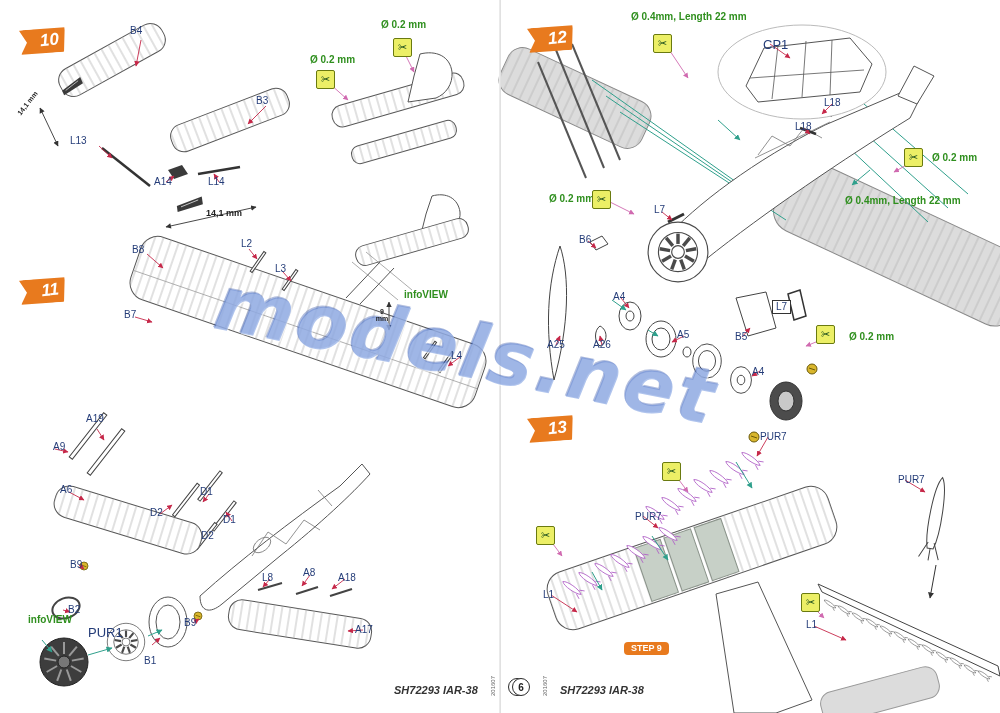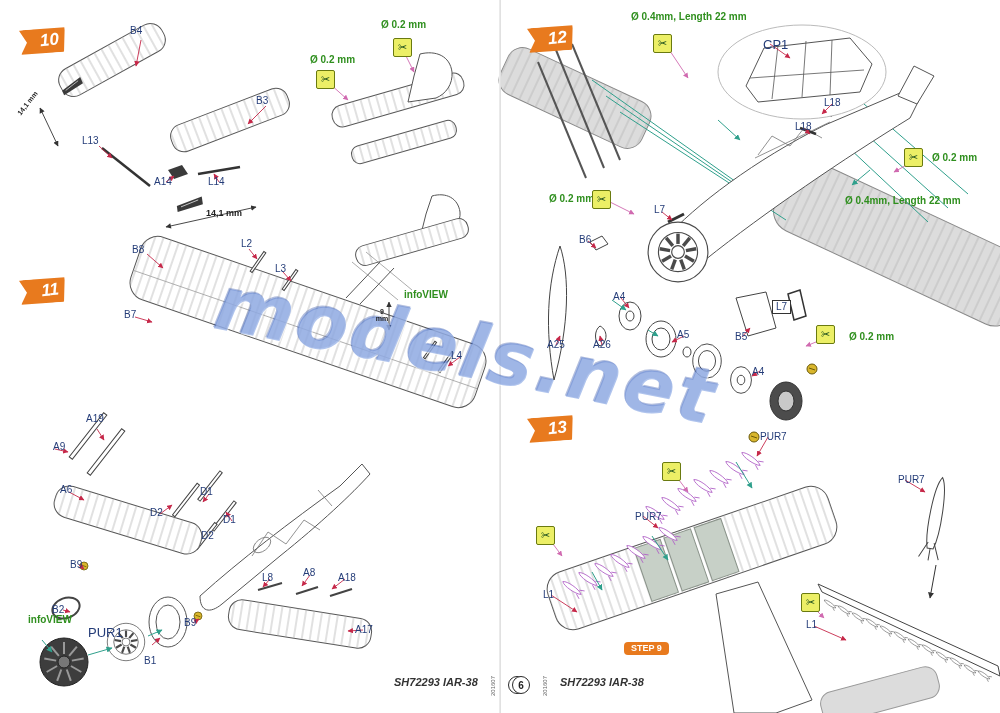--- a/index.html
+++ b/index.html
@@ -31,21 +31,21 @@
 
   .stepref{position:absolute;background:#e87a1e;color:#fff;font-weight:bold;font-size:9px;
            padding:2px 7px;border-radius:4px;line-height:1;}
 
   .watermark{position:absolute;left:225px;top:258px;font-weight:bold;font-style:italic;
              font-size:76px;letter-spacing:3px;color:rgba(80,125,215,0.45);
              transform:rotate(11deg);transform-origin:left top;white-space:nowrap;
              text-shadow:1px 1px 0 rgba(255,255,255,.6),-1px -1px 0 rgba(35,70,160,.35);
              font-family:"DejaVu Sans",sans-serif;pointer-events:none;}
 
-  .footer{position:absolute;display:flex;align-items:flex-start;gap:12px;}
+  .footer{position:absolute;display:flex;align-items:flex-end;gap:12px;}
   .kit{font-weight:bold;font-style:italic;font-size:11px;color:#333;white-space:nowrap;}
   .pc{writing-mode:vertical-rl;transform:rotate(180deg);font-size:6px;color:#666;}
   .pagecircle{width:16px;height:16px;border:1.6px solid #2a2a2a;border-radius:50%;background:#fff;
               display:flex;align-items:center;justify-content:center;font-weight:bold;font-size:10px;color:#222;}
 </style>
 </head>
 <body>
 
 <div class="sheet">
 
@@ -437,37 +437,37 @@
     </div>
 <div class="steptab" style="left:528px;top:26px">
       <span>12</span>
     </div>
 <div class="steptab" style="left:528px;top:416px">
       <span>13</span>
     </div>
 
 <div class="lbl" style="left:130px;top:26px">B4</div>
 <div class="lbl" style="left:256px;top:96px">B3</div>
-<div class="lbl" style="left:82px;top:136px">L13</div>
+<div class="lbl" style="left:70px;top:136px">L13</div>
 <div class="lbl" style="left:154px;top:177px">A14</div>
 <div class="lbl" style="left:208px;top:177px">L14</div>
 <div class="lbl" style="left:132px;top:245px">B8</div>
 <div class="lbl" style="left:124px;top:310px">B7</div>
 <div class="lbl" style="left:241px;top:239px">L2</div>
 <div class="lbl" style="left:275px;top:264px">L3</div>
 <div class="lbl" style="left:451px;top:351px">L4</div>
 <div class="lbl" style="left:53px;top:442px">A9</div>
 <div class="lbl" style="left:86px;top:414px">A19</div>
 <div class="lbl" style="left:60px;top:485px">A6</div>
 <div class="lbl" style="left:150px;top:508px">D2</div>
 <div class="lbl" style="left:200px;top:487px">D1</div>
 <div class="lbl" style="left:223px;top:515px">D1</div>
 <div class="lbl" style="left:201px;top:531px">D2</div>
 <div class="lbl" style="left:70px;top:560px">B9</div>
-<div class="lbl" style="left:52px;top:605px">B2</div>
+<div class="lbl" style="left:68px;top:605px">B2</div>
 <div class="lbl sm" style="left:88px;top:626px">PUR1</div>
 <div class="lbl" style="left:184px;top:618px">B9</div>
 <div class="lbl" style="left:144px;top:656px">B1</div>
 <div class="lbl" style="left:262px;top:573px">L8</div>
 <div class="lbl" style="left:303px;top:568px">A8</div>
 <div class="lbl" style="left:338px;top:573px">A18</div>
 <div class="lbl" style="left:355px;top:625px">A17</div>
 
 <div class="lbl sm" style="left:763px;top:38px">CP1</div>
 <div class="lbl" style="left:824px;top:98px">L18</div>

